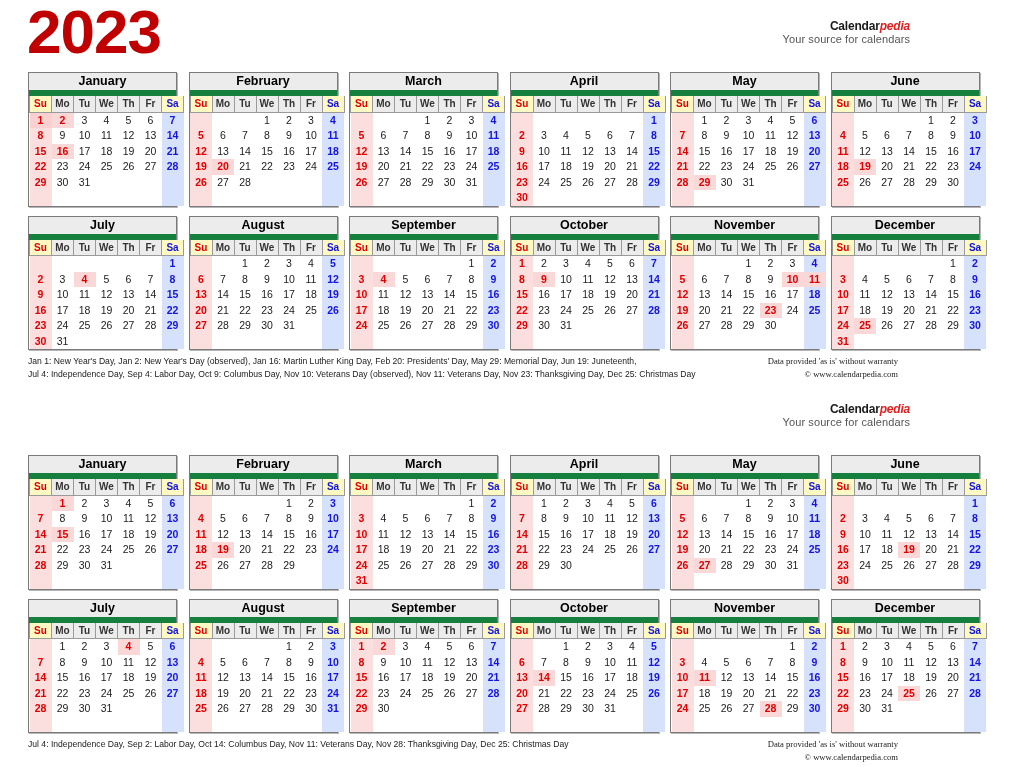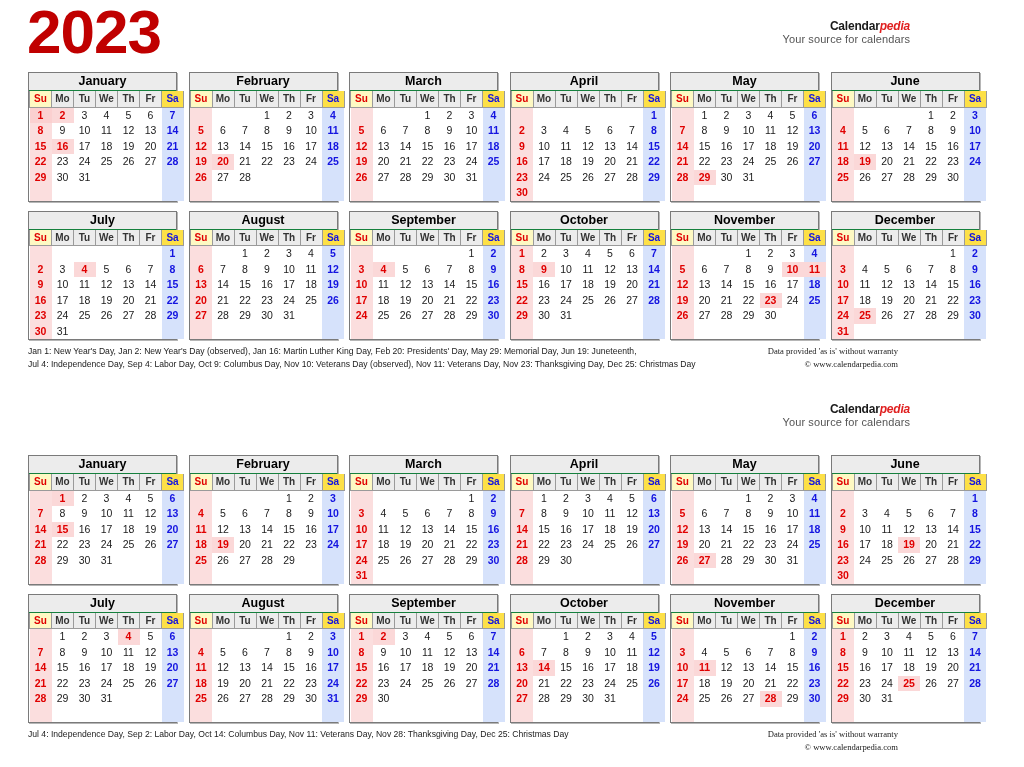--- a/index.html
+++ b/index.html
@@ -82,21 +82,21 @@
     background: #ffffff;
     box-shadow: 1px 1px 0 #b6b6b6;
   }
   .month-name {
     height: 17px;
     line-height: 17px;
     text-align: center;
     font-size: 12.5px;
     font-weight: bold;
     background: #ececec;
-    border-bottom: 1px solid #15803d;
+    border-bottom: 6px solid #15803d;
     color: #000;
   }
   table.cal {
     border-collapse: collapse;
     width: 100%;
     table-layout: fixed;
   }
   table.cal th, table.cal td {
     width: 21px;
     height: 15.5px;
@@ -108,21 +108,21 @@
   }
   table.cal th {
     font-weight: bold;
     font-size: 10px;
     background: #ececec;
     border: 1px solid #9a9a9a;
     border-top: 0;
     color: #333;
   }
   table.cal th.sun { color: #e00000; background: #fef9c3; }
-  table.cal th.sat { color: #1414e0; background: #fde047; }
+  table.cal th.sat { color: #1414e0; background: #fef9c3; }
   table.cal td { border: 0; color: #1a1a1a; }
   table.cal td.sun {
     background: #fbdede;
     color: #e00000;
     font-weight: bold;
   }
   table.cal td.sat {
     background: #d6e2fb;
     color: #1414e0;
     font-weight: bold;

